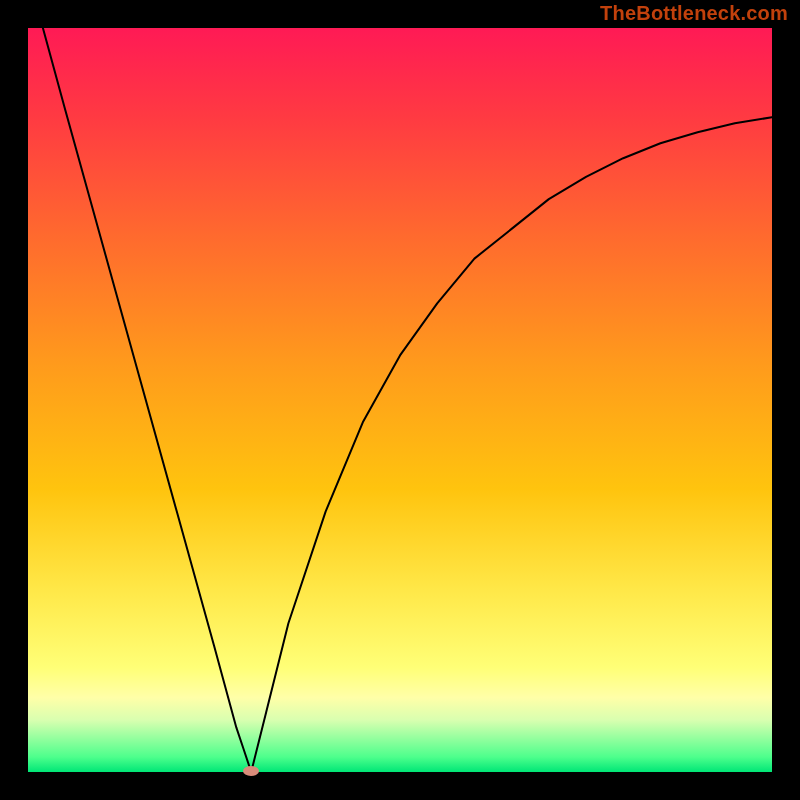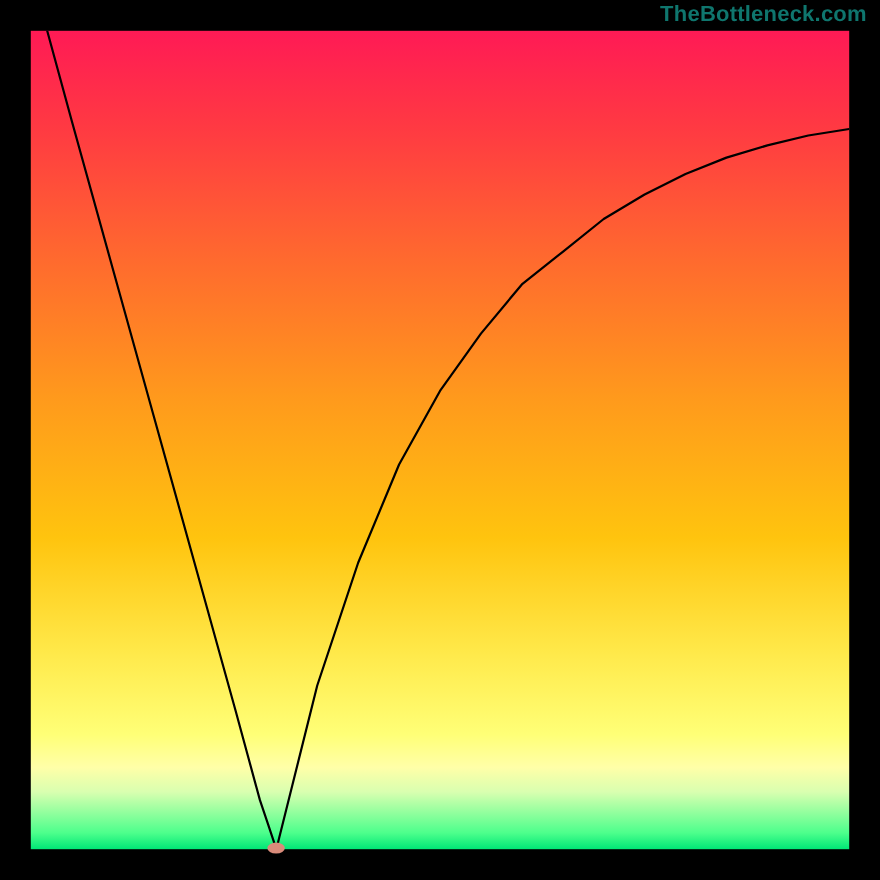--- a/index.html
+++ b/index.html
@@ -14,21 +14,21 @@
   .frame {
     position: relative;
     width: 800px;
     height: 800px;
     background: #000;
   }
   .watermark {
     position: absolute;
     top: 2px;
     right: 12px;
-    color: #0f766e;
+    color: #c2410c;
     font-size: 20px;
     font-weight: bold;
     letter-spacing: 0.2px;
     z-index: 5;
   }
   .plot-area {
     position: absolute;
     
     left: 28px;
     top: 28px;

